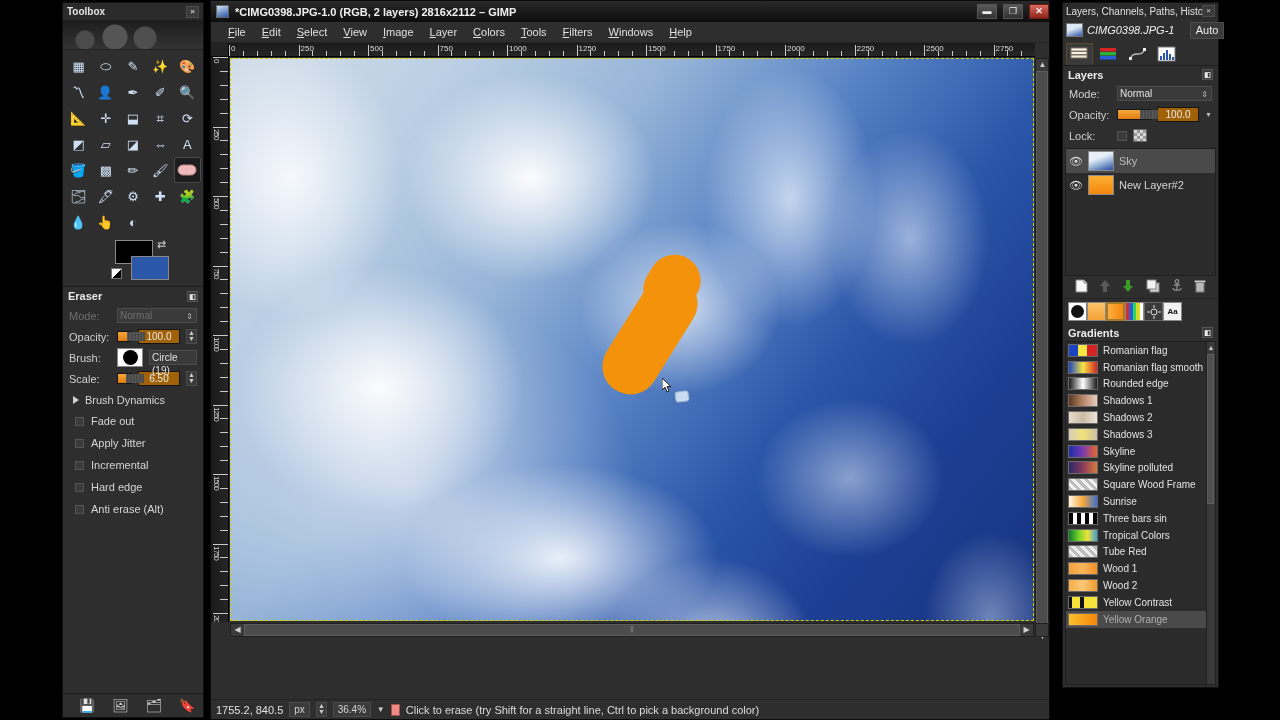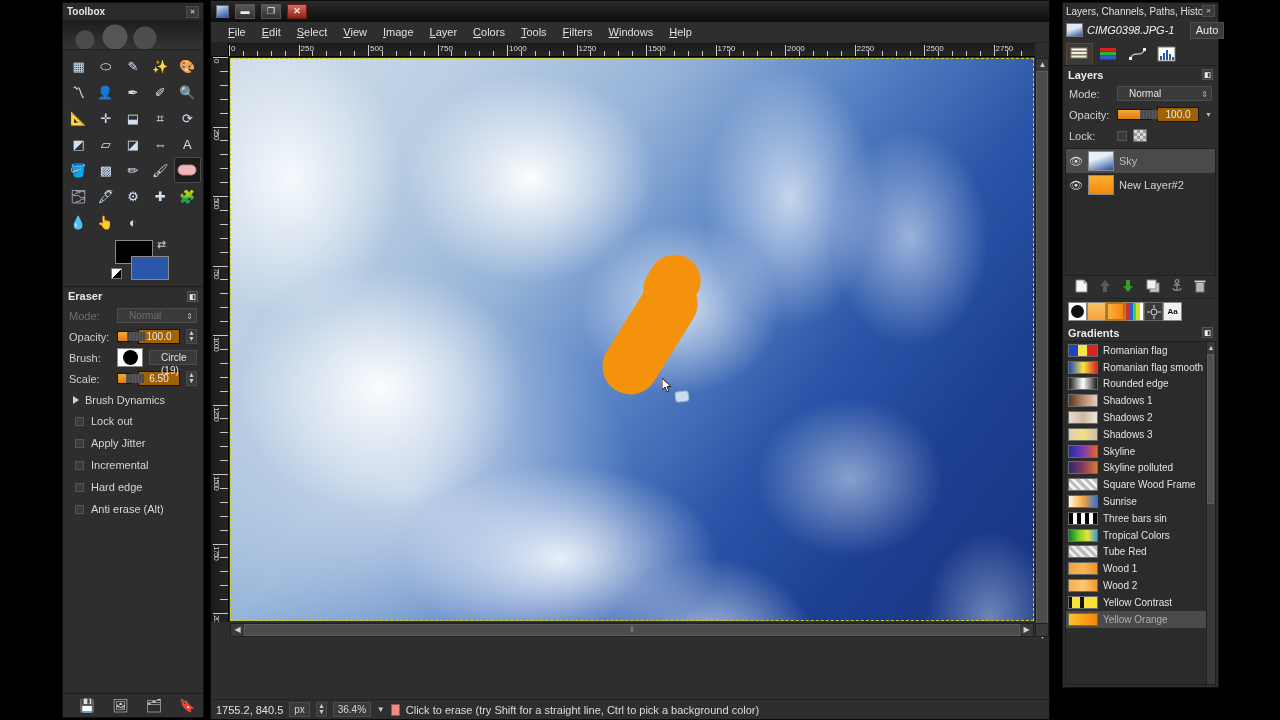--- a/index.html
+++ b/index.html
@@ -67,21 +67,21 @@
   .row.dim .lbl, .row.dim .combo { color:#6f6f6f; }
   .slider { position:relative; flex:1; height:11px; background:#1e1e1e; border:1px solid #151515; }
   .slider .fill { position:absolute; left:0; top:0; bottom:0; background:linear-gradient(180deg,#f5a73c,#e07c10); }
   .slider .grip { position:absolute; top:0; bottom:0; width:18px; background:#4a4a4a;
       background-image: repeating-linear-gradient(90deg,#5a5a5a 0 1px,transparent 1px 3px); }
   .spin { width:42px; height:15px; background:#a16207; border:1px solid #151515; color:#e8e8e8;
       font-size:10px; text-align:center; line-height:14px; }
   .spinbtn { width:11px; height:15px; background:#3a3a3a; border:1px solid #4a4a4a; color:#ccc;
       font-size:7px; text-align:center; line-height:6px; }
   .combo { flex:1; height:15px; background:#3a3a3a; border:1px solid #4c4c4c;
-      color:#e2e2e2; font-size:10px; line-height:13px; padding-left:11px; position:relative; }
+      color:#e2e2e2; font-size:10px; line-height:13px; padding-left:2px; position:relative; }
   .combo .arr { position:absolute; right:3px; top:1px; font-size:8px; color:#bbb; }
   .brush-prev { width:26px; height:19px; background:#fff; border:1px solid #888;
       display:flex; align-items:center; justify-content:center; }
   .brush-prev .dot { width:15px; height:15px; border-radius:50%; background:#000; }
   .exp { display:flex; align-items:center; height:21px; padding-left:10px; gap:6px; }
   .tri { width:0;height:0;border-left:6px solid #d0d0d0;border-top:4px solid transparent;border-bottom:4px solid transparent;}
   .chk { display:flex; align-items:center; height:22px; padding-left:12px; gap:7px; }
   .chk .box { width:9px;height:9px;background:#3b3b3b;border:1px solid #555; }
   .lock-chk { width:10px;height:10px;background:#3b3b3b;border:1px solid #555; }
   .checker { width:14px;height:13px;
@@ -319,21 +319,21 @@
       </div>
 
       <div class="exp">
         <span class="tri"></span>
         <span>Brush Dynamics</span>
       </div>
 
       <div id="opt-checks">
           <div class="chk">
             <span class="box"></span>
-            <span>Lock out</span>
+            <span>Fade out</span>
           </div>
           <div class="chk">
             <span class="box"></span>
             <span>Apply Jitter</span>
           </div>
           <div class="chk">
             <span class="box"></span>
             <span>Incremental</span>
           </div>
           <div class="chk">
@@ -351,20 +351,21 @@
       <span class="ic">💾</span>
       <span class="ic">🖼</span>
       <span class="ic">🗂</span>
       <span class="ic">🔖</span>
     </div>
   </div>
 
   <div id="imgwin">
     <div id="titlebar">
       <span style="width:13px;height:13px;background:linear-gradient(160deg,#cfe0f2,#2a55a8);border:1px solid #666;display:inline-block"></span>
+      <span class="ttl">*CIMG0398.JPG-1.0 (RGB, 2 layers) 2816x2112 – GIMP</span>
       <span class="winbtn">▬</span>
       <span class="winbtn">❐</span>
       <span class="winbtn close">✕</span>
     </div>
 
     <div id="menubar">
         <span class="mi"><u>F</u>ile</span>
         <span class="mi"><u>E</u>dit</span>
         <span class="mi"><u>S</u>elect</span>
         <span class="mi"><u>V</u>iew</span>

